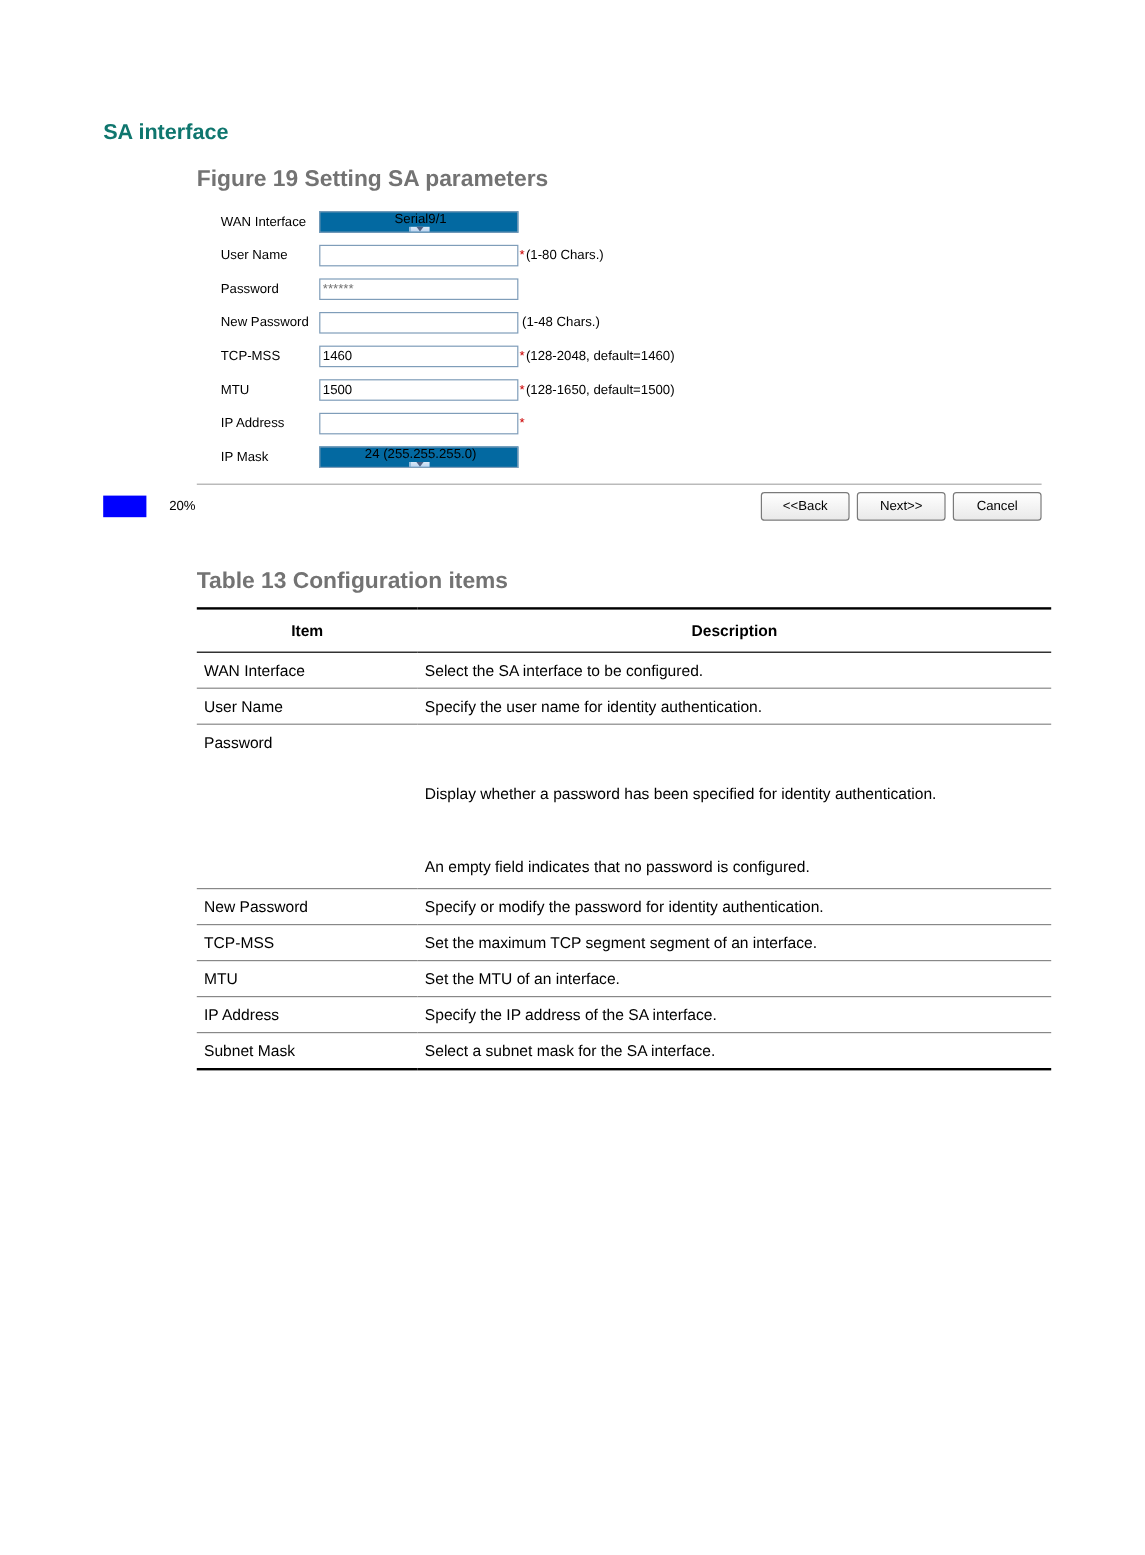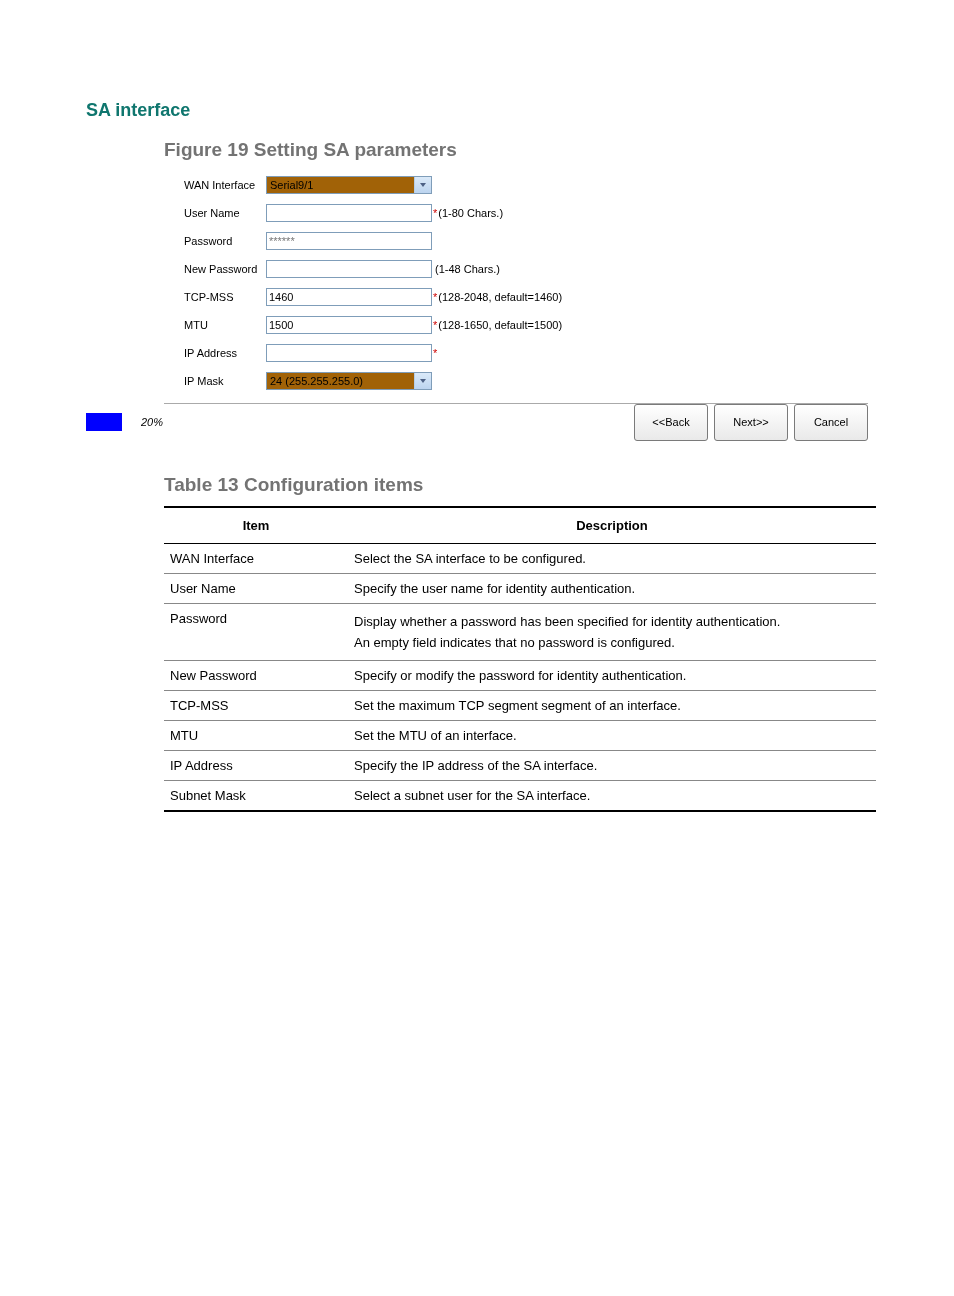--- a/index.html
+++ b/index.html
@@ -55,26 +55,27 @@
     padding: 0 2px;
     font-family: Tahoma, Arial, sans-serif;
     font-size: 11px;
     box-sizing: border-box;
     background: #fff;
   }
   .select-display {
     width: 166px;
     height: 18px;
     border: 1px solid #7f9db9;
-    background: #a16207;
+    background: #0369a1;
     display: flex;
     align-items: center;
     box-sizing: border-box;
     font-size: 11px;
     position: relative;
+    flex-direction: column;
   }
   .select-display span { padding-left: 3px; flex: 1; }
   .select-arrow {
     width: 16px;
     height: 16px;
     background: linear-gradient(#dbeaf9,#bcd4ef);
     border-left: 1px solid #b5cee6;
     display:flex;align-items:center;justify-content:center;
   }
   .select-arrow::after {
@@ -102,26 +103,25 @@
     margin-left:-78px;
   }
   .progress-fill {
     width: 36px;
     height: 18px;
     background: #0000ff;
   }
   .progress-text {
     width: 60px;
     text-align: center;
-    font-style: italic;
   }
   .spacer { flex-grow: 1; }
   .btn {
     width: 74px;
-    height: 37px;
+    height: 24px;
     border: 1px solid #7a7a7a;
     border-radius: 3px;
     background: linear-gradient(#ffffff,#e9e9e9);
     font-family: Tahoma, Arial, sans-serif;
     font-size: 11px;
     cursor: pointer;
     padding:0;
   }
   table.config-table {
     margin-left: 78px;
@@ -136,21 +136,21 @@
     border-bottom: 1px solid #000;
     font-weight: 700;
   }
   table.config-table td {
     padding: 7px 6px;
     vertical-align: top;
     border-bottom: 1px solid #888;
   }
   table.config-table tr:last-child td { border-bottom: 2px solid #000; }
   .page-wrap { position: relative; min-height: 1290px; }
-  .desc-multi div { padding: 3px 0; }
+  .desc-multi div { padding: 3px 0; margin-top: 40px; }
 </style>
 </head>
 <body>
 <div class="page-wrap">
 
 <h2 class="section-heading">SA interface</h2>
 
 <div class="figure-caption">Figure 19 Setting SA parameters</div>
 
 
@@ -258,18 +258,18 @@
     <tr>
       <td>MTU</td>
       <td>Set the MTU of an interface.</td>
     </tr>
     <tr>
       <td>IP Address</td>
       <td>Specify the IP address of the SA interface.</td>
     </tr>
     <tr>
       <td>Subnet Mask</td>
-      <td>Select a subnet user for the SA interface.</td>
+      <td>Select a subnet mask for the SA interface.</td>
     </tr>
   </tbody>
 </table>
 
 </div>
 
 </body></html>

